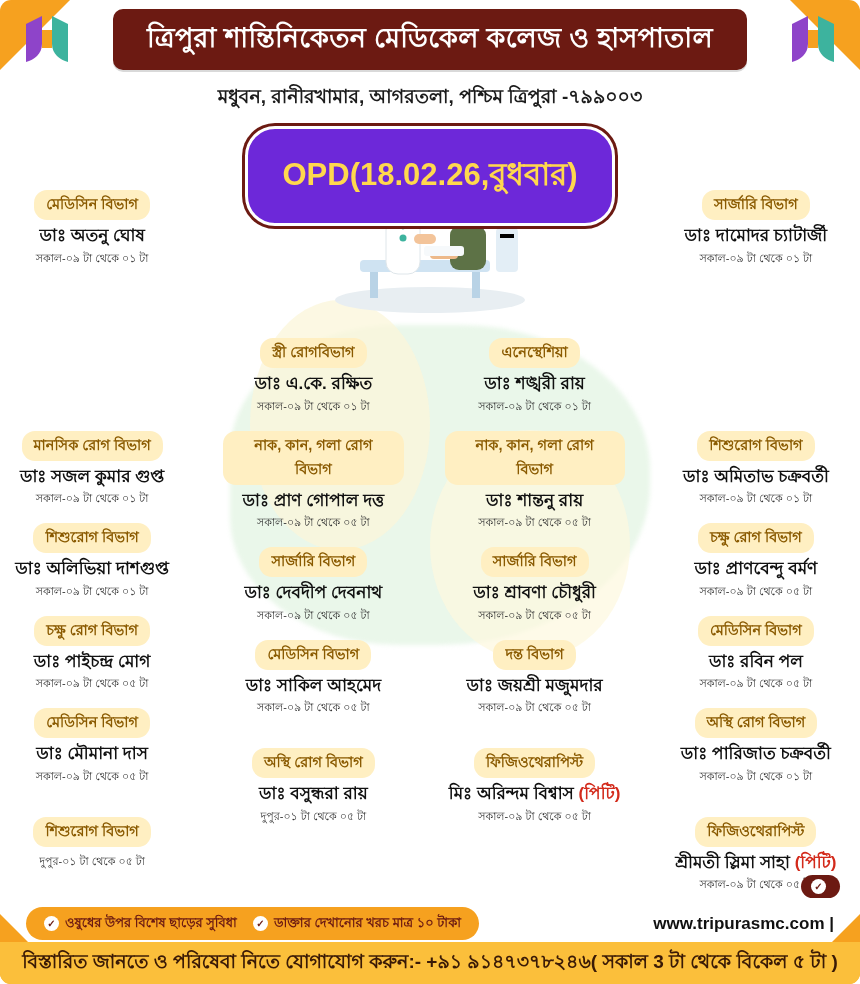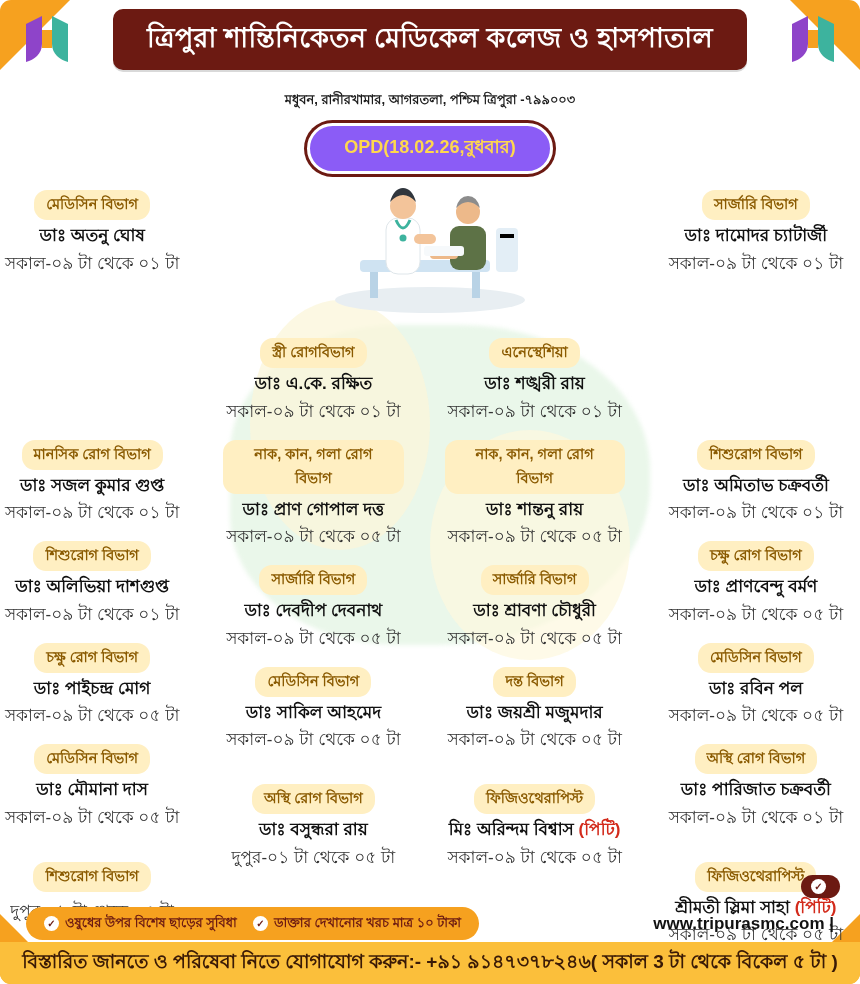--- a/index.html
+++ b/index.html
@@ -47,35 +47,35 @@
     position: absolute; top: 10px;
     width: 58px; height: 58px; z-index: 4;
   }
   .logo.left { left: 18px; }
   .logo.right { right: 18px; }
   .logo svg { display:block; }
 
   .address {
     position: relative; z-index: 3;
     text-align: center;
-    font-size: 13px;
+    font-size: 19px;
     color: #1c1c1c;
-    margin-top: 20px;
+    margin-top: 12px;
     font-weight: 600;
   }
   .opd-wrap {
     position: relative; z-index: 3;
     display: flex; justify-content: center; margin-top: 12px;
   }
   .opd {
-    background: #8b5cf6;
+    background: #6d28d9;
     color: #ffd84d;
-    font-size: 18px; font-weight: bold;
+    font-size: 31px; font-weight: bold;
     border-radius: 30px;
-    padding: 7px 34px;
+    padding: 21px 34px;
     border: 3px solid #ffffff;
     box-shadow: 0 0 0 3px #6c1a12;
   }
 
   
   .illus {
     position: absolute;
     left: 300px; top: 168px;
     width: 260px; height: 150px;
     z-index: 2;
@@ -108,21 +108,21 @@
     font-weight: bold;
     padding: 3px 12px;
     border-radius: 13px;
     margin-bottom: 6px;
   }
   .doctor {
     font-size: 17px; font-weight: bold; color: #111;
     margin-bottom: 4px; line-height: 1.15;
   }
   .doctor .pt { color: #d32a1b; }
-  .time { font-size: 17px; color: #333; }
+  .time { font-size: 11px; color: #333; }
   .spacer-1 { height: 148px; }
   .gap-before-last { margin-top: 16px; }
 
   
   .footer-top {
     position: absolute; z-index: 3;
     left: 0; right: 0; bottom: 86px;
     display: flex; justify-content: flex-end; padding-right: 20px;
   }
   .pill-dark {

